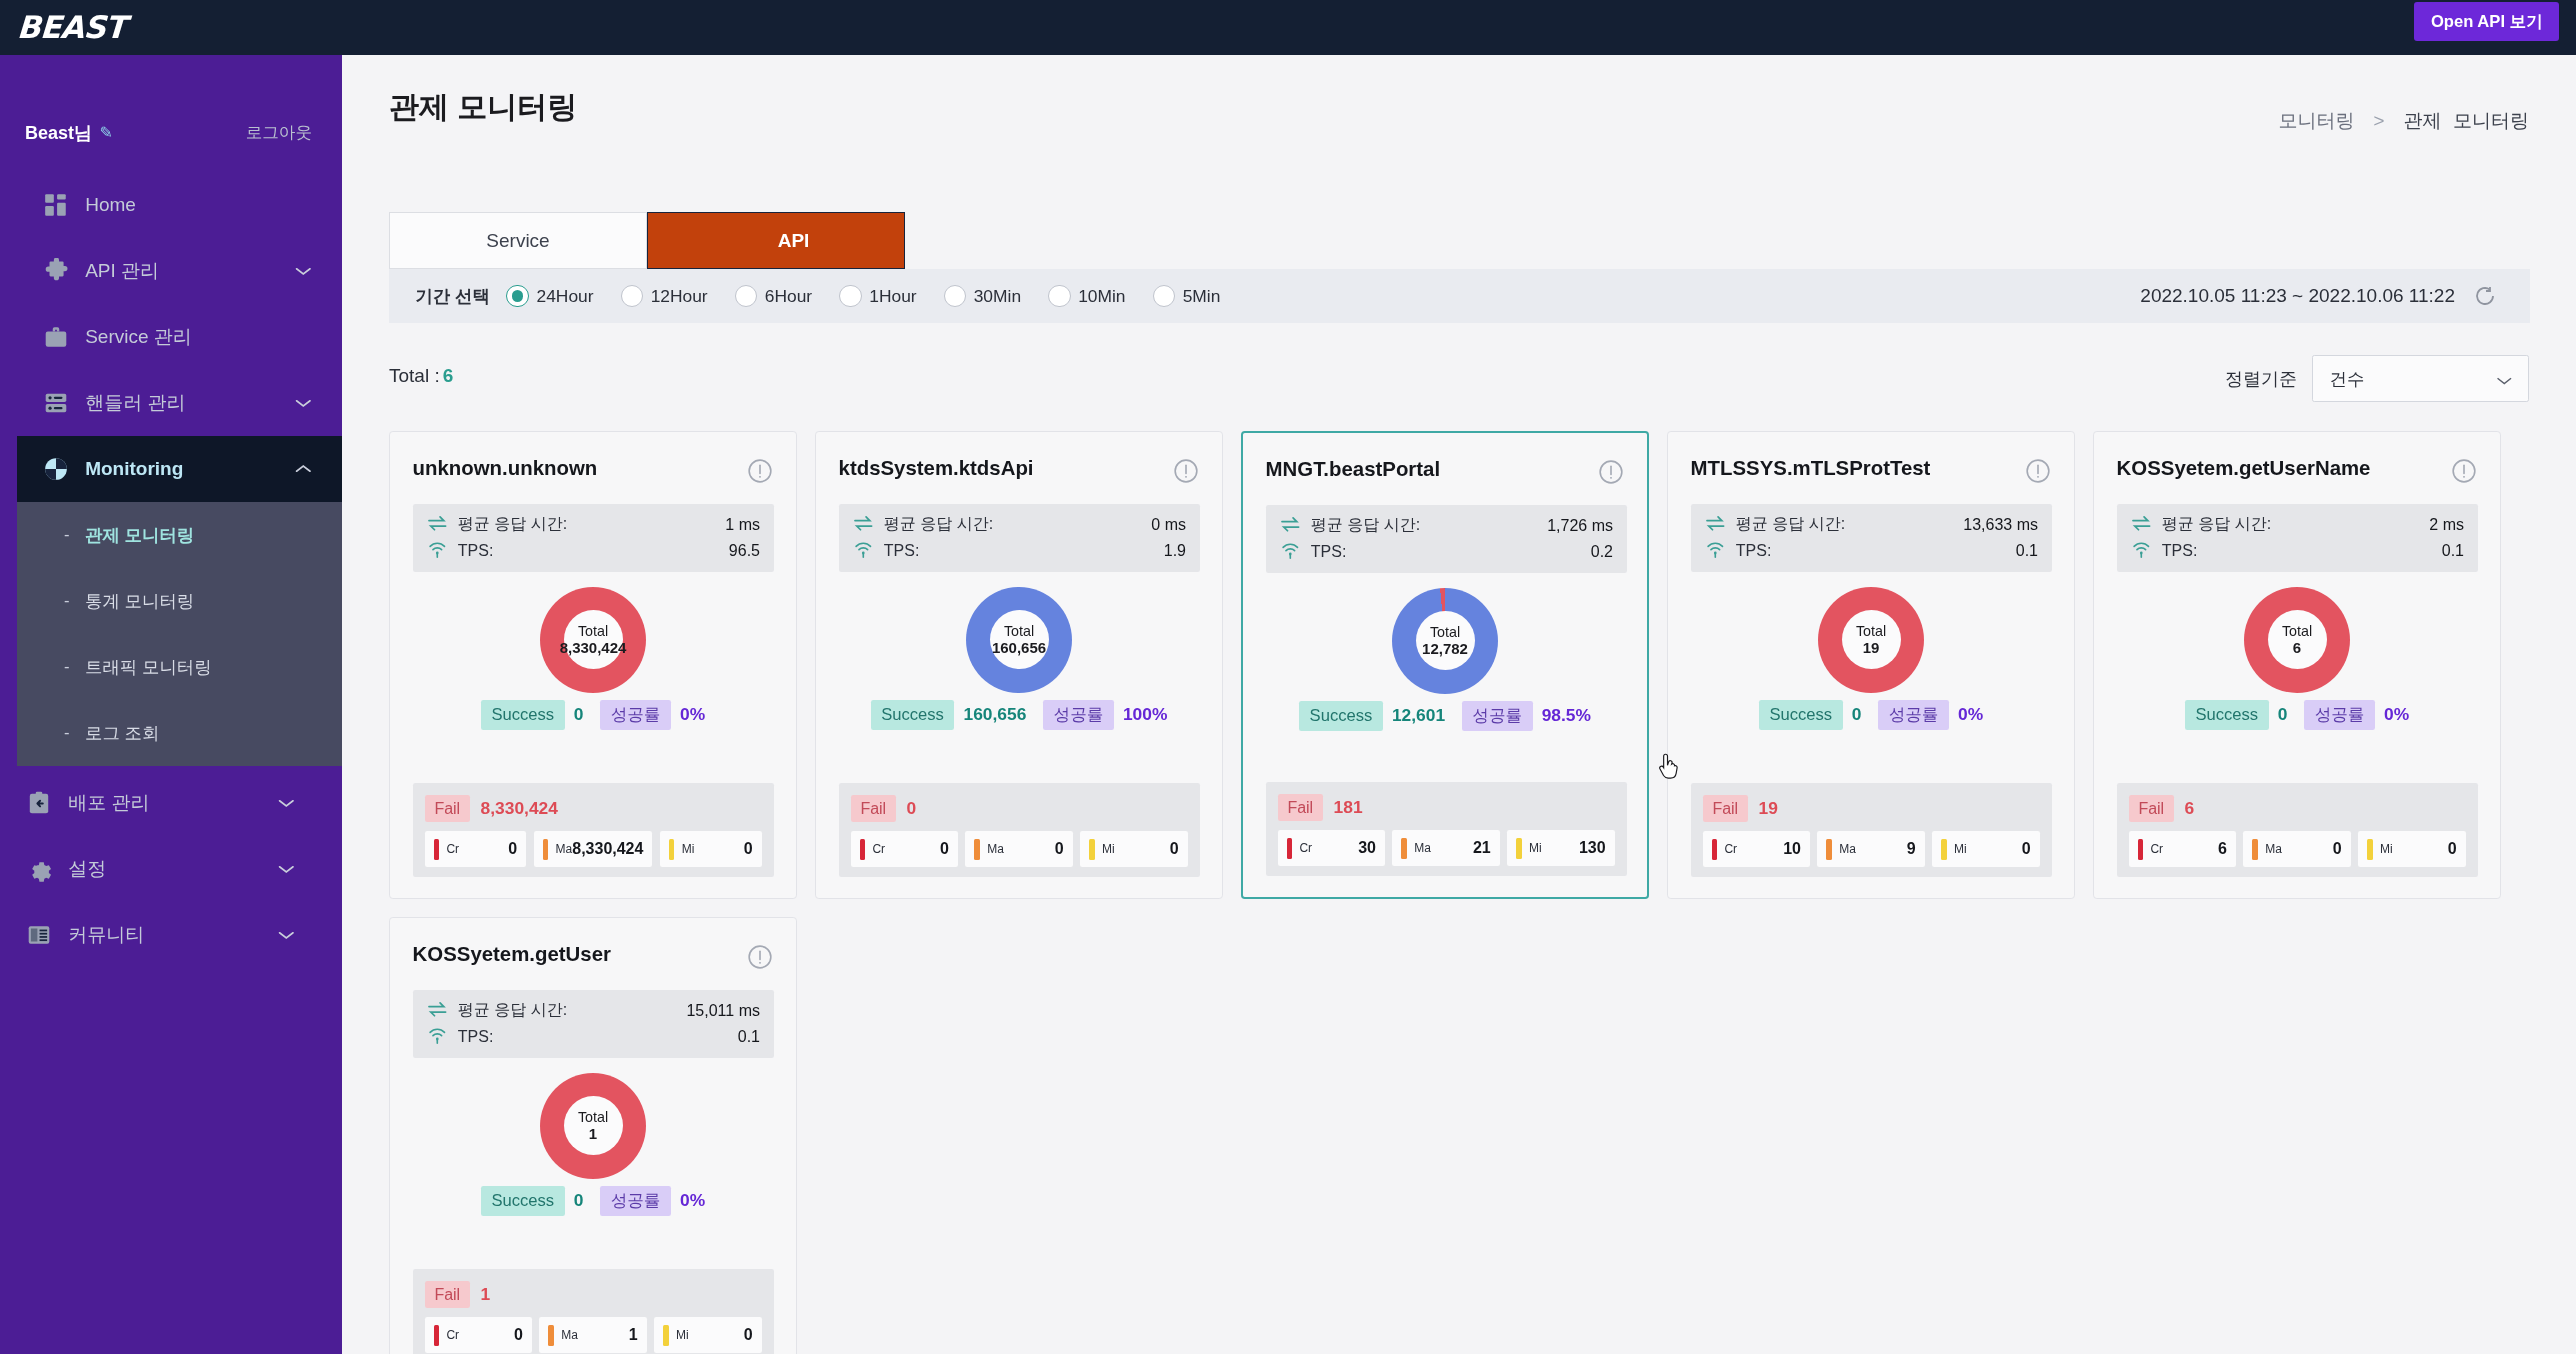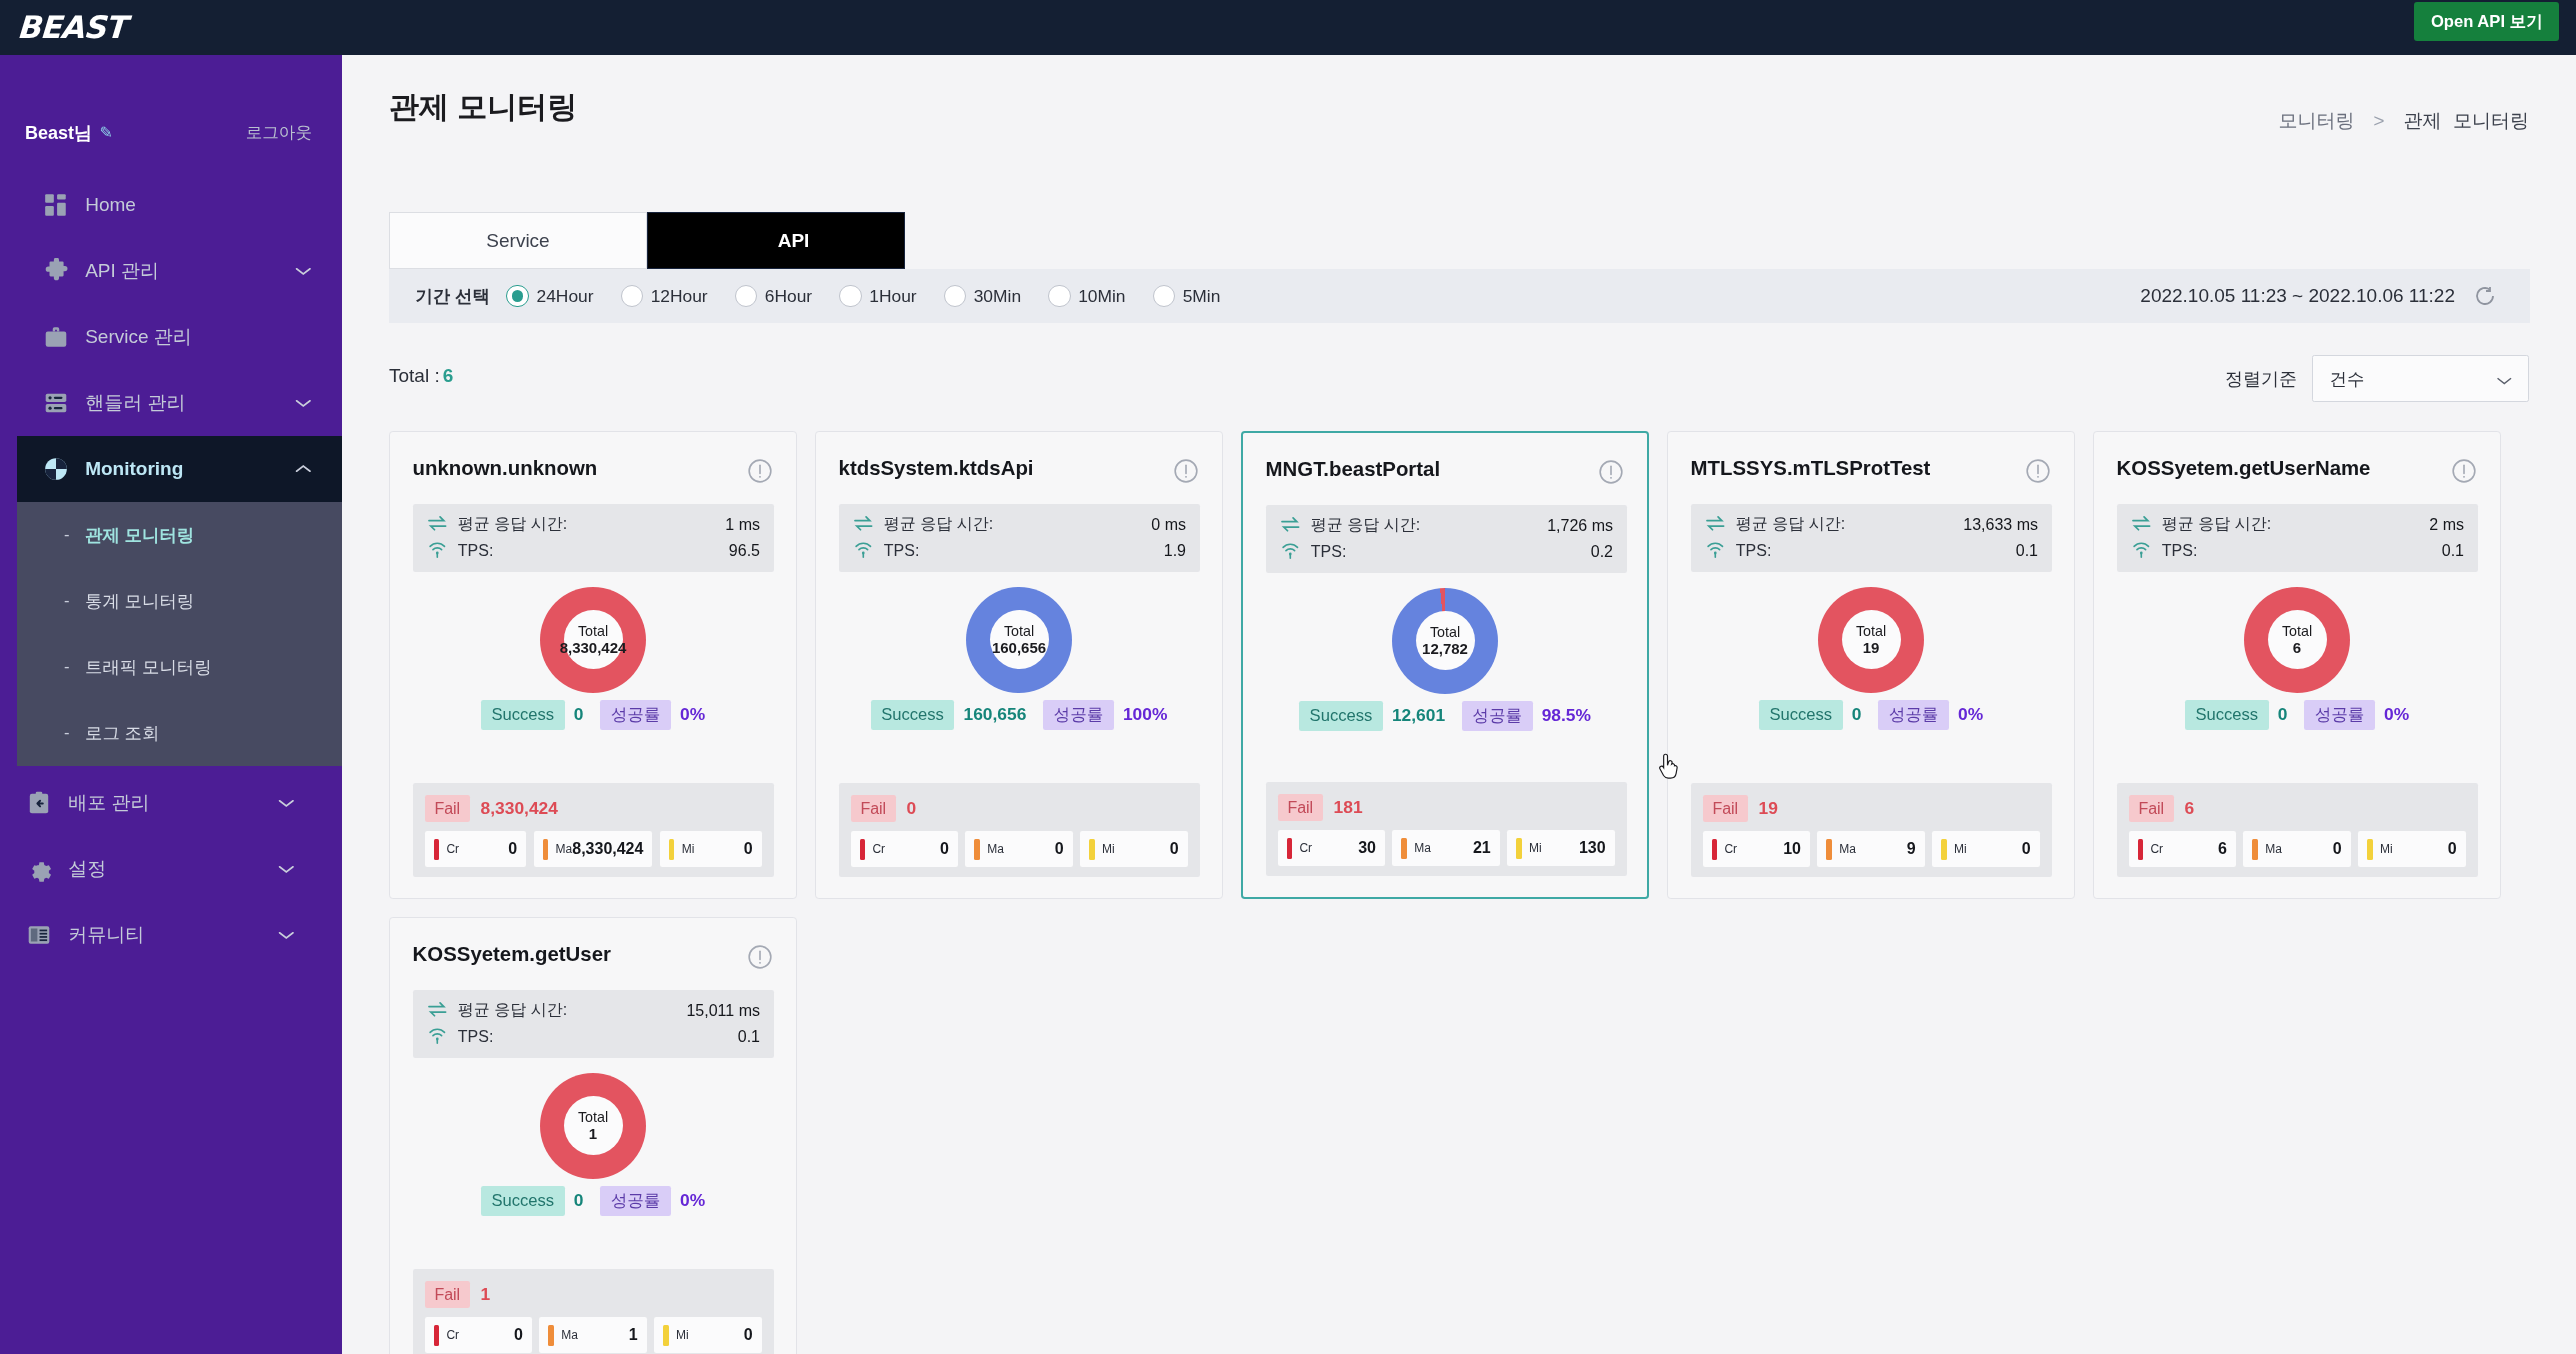--- a/index.html
+++ b/index.html
@@ -18,21 +18,21 @@
   #logo {
     position: absolute; left: 19.6px; top: 9px;
     font-family: "DejaVu Sans", sans-serif;
     font-size: 31px; font-weight: 900; color: #ffffff;
     letter-spacing: -0.8px;
     font-style: italic;
     transform: skewX(-6deg);
   }
   #openapi-btn {
     position: absolute; right: 16.6px; top: 2.3px;
-    background: #15803d; color: #ffffff;
+    background: #6d28d9; color: #ffffff;
     font-size: 16.6px; font-weight: 700;
     padding: 8.3px 16.6px; border: none; border-radius: 3px;
     cursor: pointer; white-space: nowrap;
   }
   
   #sidebar {
     position: absolute; left: 0; top: 55px; width: 342px; height: 1299px;
     background: #4c1d95;
     z-index: 20;
     overflow: hidden;
@@ -105,21 +105,21 @@
     display: flex; height: 57px;
   }
   .tab {
     width: 258px; height: 57px;
     display: flex; align-items: center; justify-content: center;
     font-size: 19px; cursor: pointer;
     border: 0.8px solid #dcdee3;
     background: #fbfbfc; color: #3c414d;
   }
   .tab.active {
-    background: #000000; color: #ffffff; border-color: #17233c; font-weight: 600; padding-left: 35px;
+    background: #c2410c; color: #ffffff; border-color: #17233c; font-weight: 600; padding-left: 35px;
   }
   
   #filterbar {
     position: absolute; left: 47px; top: 214px;
     width: 2141px; height: 54px;
     background: #e9ebf0;
     display: flex; align-items: center;
   }
   #filter-label {
     margin-left: 26.4px; font-size: 17.4px; font-weight: 700; color: #2b2f39;

